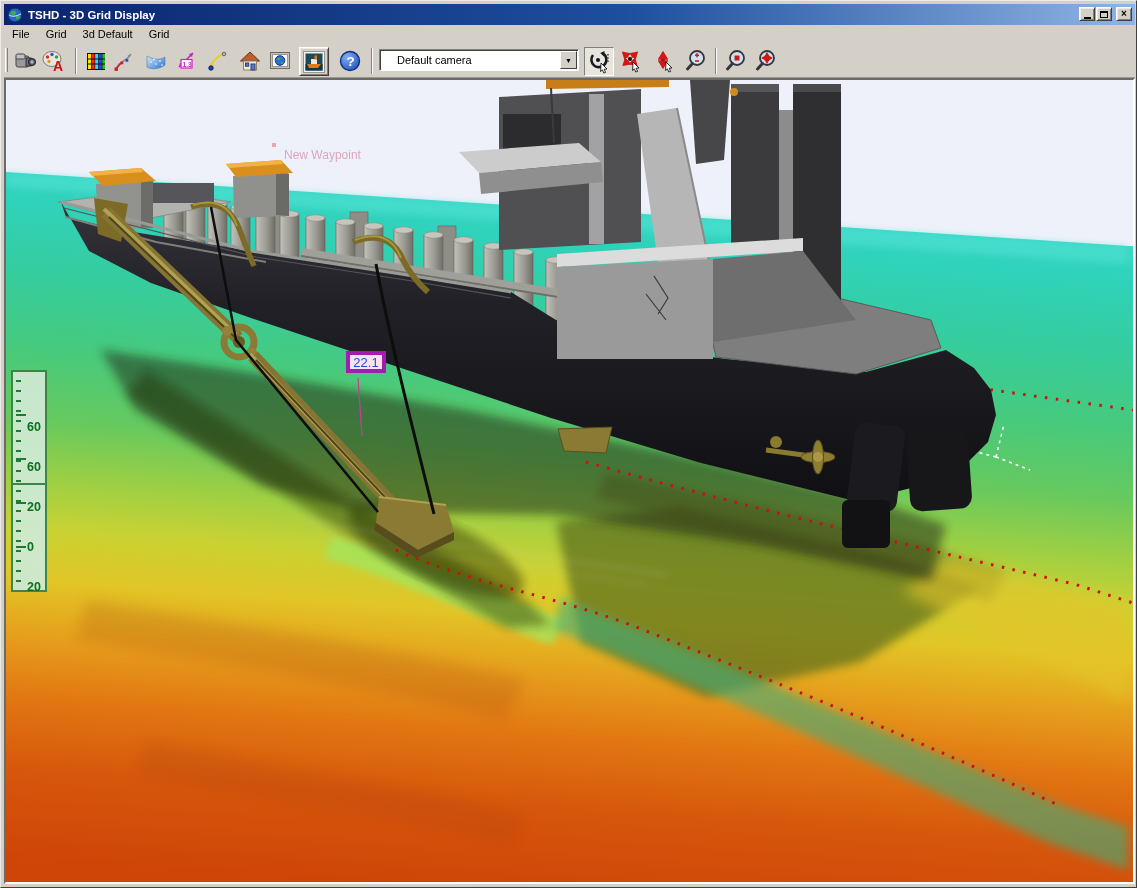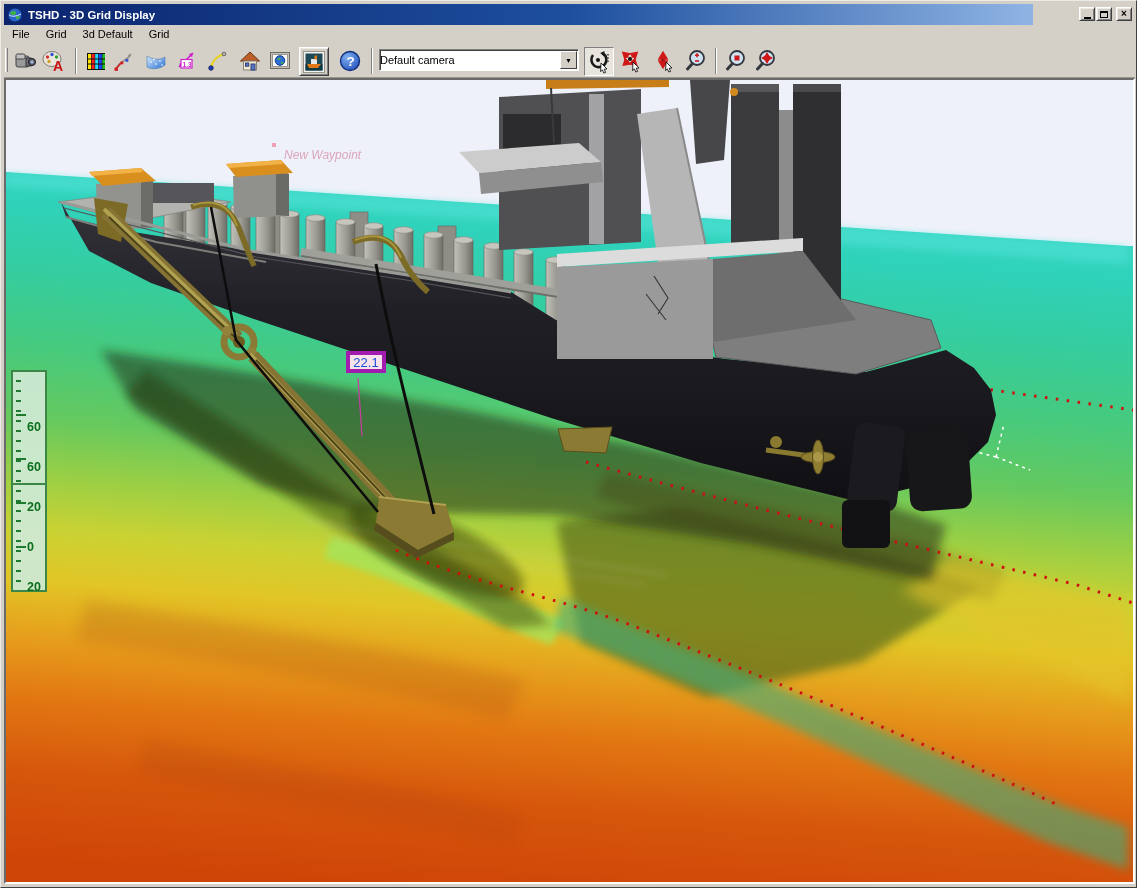--- a/index.html
+++ b/index.html
@@ -4,21 +4,21 @@
 <style>
   html,body{margin:0;padding:0;background:#808080;}
   *{box-sizing:border-box;}
   .window{
     position:relative;width:1137px;height:888px;background:#d4d0c8;
     font-family:"Liberation Sans",sans-serif;overflow:hidden;
     border-top:1px solid #ecebe5;border-left:1px solid #ecebe5;
     border-right:1px solid #404040;border-bottom:1px solid #404040;
   }
   .titlebar{
-    position:absolute;left:3px;top:3px;width:1029px;height:21px;
+    position:absolute;left:3px;top:3px;width:1131px;height:21px;
     background:linear-gradient(90deg,#0b246d 0%,#1d4f9e 55%,#8fb4e4 100%);
     display:flex;align-items:center;color:#fff;font-size:11.5px;font-weight:bold;
   }
   .titlebar .app-icon{width:16px;height:16px;margin:0 5px 0 3px;}
   .winbtn{
     position:absolute;top:6px;width:16px;height:14px;background:#d4d0c8;
     border:1px solid;border-color:#fff #404040 #404040 #fff;
     box-shadow:inset 1px 1px 0 #ecebe5, inset -1px -1px 0 #808080;
     display:flex;align-items:center;justify-content:center;
     font-size:10px;font-weight:bold;color:#000;line-height:1;
@@ -47,21 +47,21 @@
   .tbtn.pressed{
     width:30px;height:29px;top:46px;background:#e7e5de;
     border:1px solid;border-color:#808080 #fff #fff #808080;
   }
   .dropdown{
     position:absolute;left:378px;top:48px;width:200px;height:22px;background:#fff;
     border:1px solid;border-color:#808080 #fff #fff #808080;
     box-shadow:inset 1px 1px 0 #404040;
     font-size:11px;display:flex;align-items:center;
   }
-  .dropdown .val{flex:1;padding-left:0;color:#000;}
+  .dropdown .val{flex:1;padding-left:17px;color:#000;}
   .dropdown .dbtn{
     width:17px;height:18px;margin-right:1px;background:#d4d0c8;
     border:1px solid;border-color:#fff #404040 #404040 #fff;
     display:flex;align-items:center;justify-content:center;font-size:7px;color:#000;
   }
   .viewport{
     position:absolute;left:3px;top:77px;width:1131px;height:806px;
     border:2px solid;border-color:#6a6a6a #ffffff #ffffff #6a6a6a;background:#eff1fa;
   }
   .scene{position:absolute;left:0;top:0;}
@@ -80,21 +80,21 @@
   .vscale{
     position:absolute;left:5px;top:290px;width:36px;height:222px;
     background:rgba(206,233,210,0.95);border:2px solid #3c8748;z-index:5;
   }
   .vscale .ticks-short{position:absolute;left:3px;top:0;bottom:0;width:5px;
     background:repeating-linear-gradient(180deg,transparent 0 8px,#1e7a2e 8px 10px);}
   .vscale .ticks-long{position:absolute;left:3px;top:0;bottom:0;width:10px;
     background:repeating-linear-gradient(180deg,transparent 0 42px,#1e7a2e 42px 44px);}
   .vscale .divider{position:absolute;left:0;right:0;top:111px;height:2px;background:#3c8748;}
   .vscale .slabel{position:absolute;left:14px;width:22px;font-size:12.5px;font-weight:bold;color:#0b6e1c;margin-top:12px;}
-  .waypoint{position:absolute;left:278px;top:68px;font-size:12px;color:#dba6ba;z-index:4;font-style:italic;}
+  .waypoint{position:absolute;left:278px;top:68px;font-size:12px;color:#dba6ba;z-index:4;}
   .waypoint-dot{position:absolute;left:266px;top:63px;width:4px;height:4px;background:#f0a2b4;z-index:4;}
   .depth-tag{
     position:absolute;left:340px;top:271px;width:40px;height:22px;z-index:4;
     border:4px solid #a21caf;background:#f6e3ec;color:#1d4ed8;
     font-size:13px;display:flex;align-items:center;justify-content:center;
   }
 </style>
 </head>
 <body>
 

